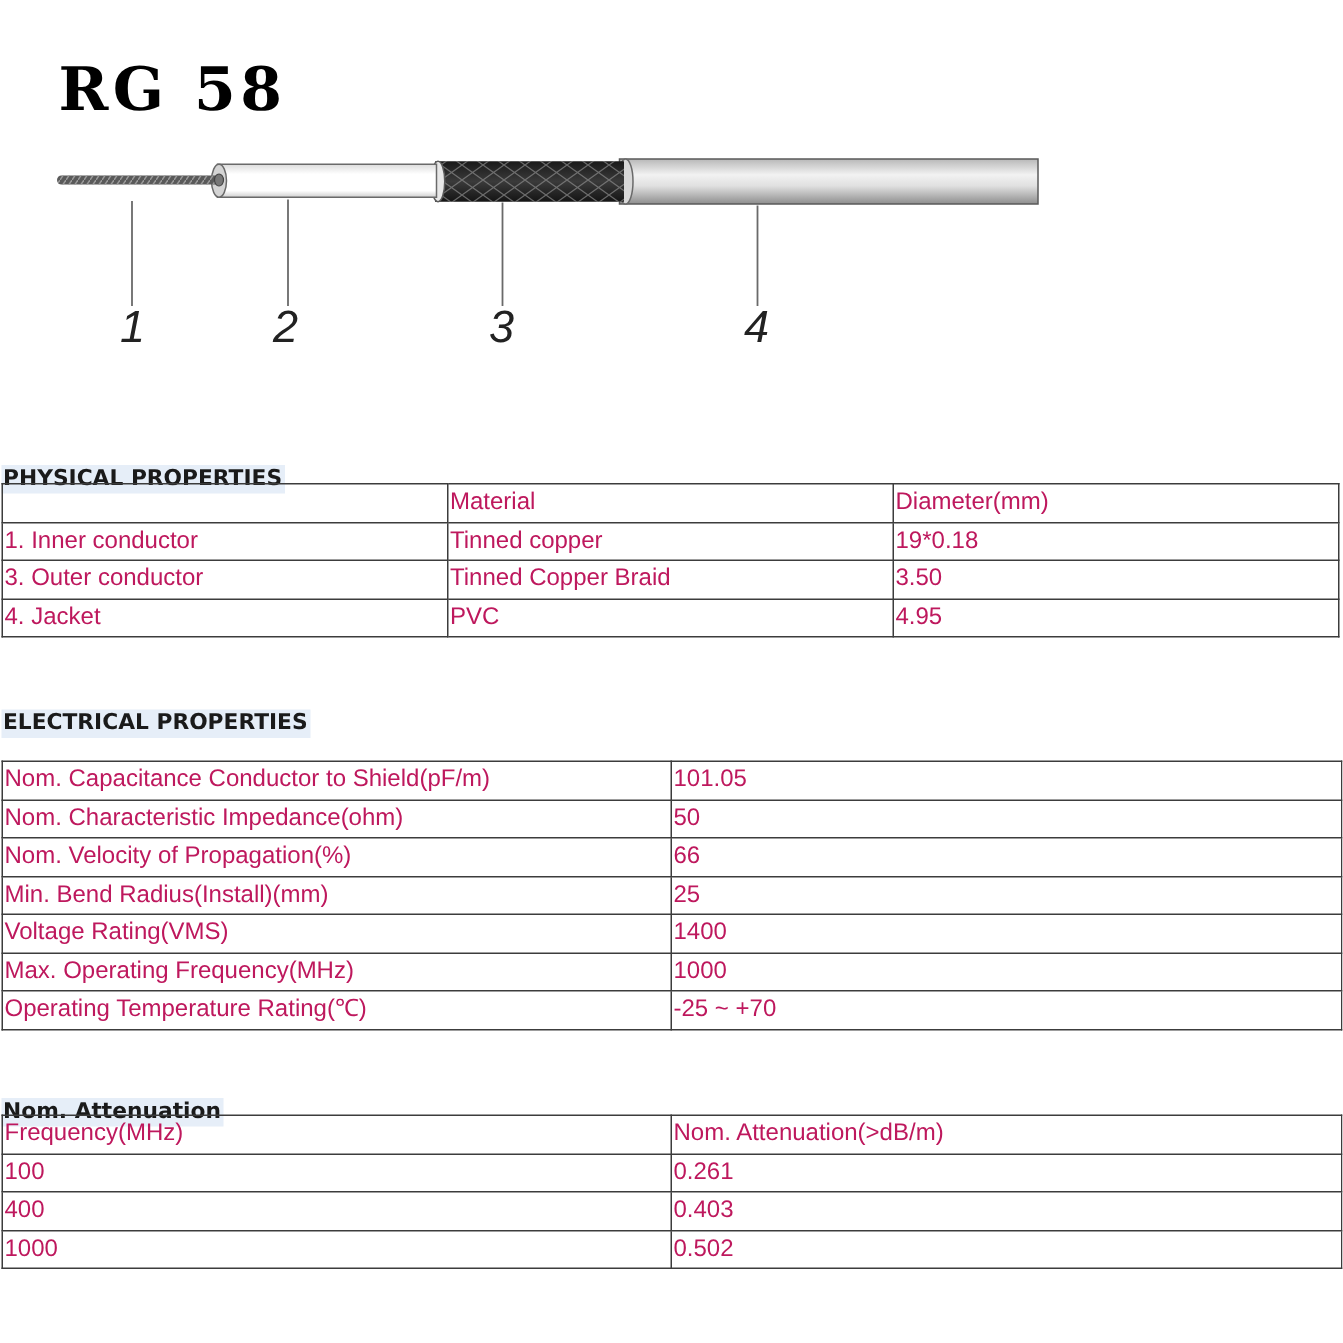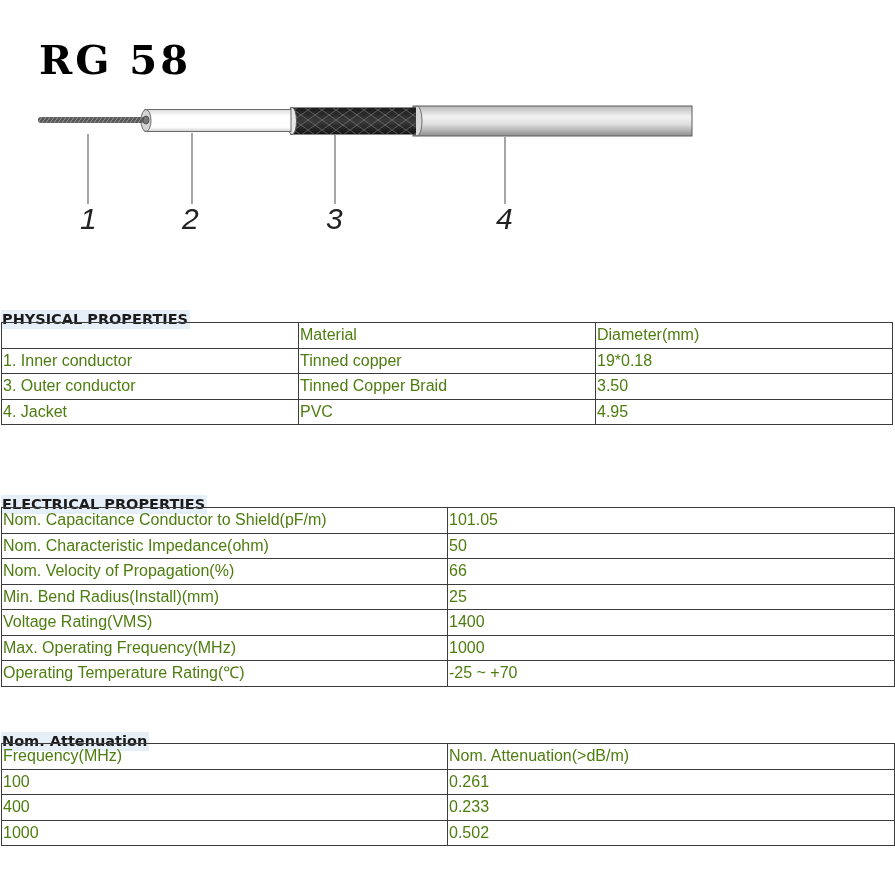--- a/index.html
+++ b/index.html
@@ -14,21 +14,21 @@
     position: absolute; top: 202px; font-family: "Liberation Sans", sans-serif;
     font-style: italic; font-size: 30px; color: #222;
   }
   .section-title {
     position: absolute; left: 1px; font-family: "DejaVu Sans", sans-serif;
     font-weight: bold; font-size: 14.5px; color: #1a1a1a;
     background: #e6eef8; padding: 1px 2px 1px 1px; line-height: 17px; margin-top: 10px;
   }
   table.spec {
     position: absolute; border-collapse: collapse; table-layout: fixed;
-    font-family: "Liberation Sans", sans-serif; font-size: 16px; color: #4d7c0f;
+    font-family: "Liberation Sans", sans-serif; font-size: 16px; color: #be185d;
   }
   table.spec td {
     border: 1.5px solid #3c3c3c; padding: 0 0 0 1px; height: 24.5px;
     line-height: 22px; vertical-align: middle; white-space: nowrap; overflow: hidden;
   }
 </style>
 </head>
 <body>
 
 <div class="title">RG 58</div>
@@ -117,21 +117,21 @@
     <td>3.50</td>
   </tr>
   <tr>
     <td>4.  Jacket</td>
     <td>PVC</td>
     <td>4.95</td>
   </tr>
 </tbody>
   </table>
 
-<div class="section-title" style="top:485px;">ELECTRICAL PROPERTIES</div>
+<div class="section-title" style="top:463px;">ELECTRICAL PROPERTIES</div>
 <table class="spec" style="left:1px; top:507px; width:893px;">
   <colgroup>
       <col style="width:446px">
       <col style="width:447px">
     </colgroup>
   <tbody>
       <tr>
     <td>Nom. Capacitance Conductor to Shield(pF/m)</td>
     <td>101.05</td>
   </tr>
@@ -172,20 +172,20 @@
       <tr>
     <td>Frequency(MHz)</td>
     <td>Nom. Attenuation(&gt;dB/m)</td>
   </tr>
   <tr>
     <td>100</td>
     <td>0.261</td>
   </tr>
   <tr>
     <td>400</td>
-    <td>0.233</td>
+    <td>0.403</td>
   </tr>
   <tr>
     <td>1000</td>
     <td>0.502</td>
   </tr>
 </tbody>
   </table>
 
 </body></html>

